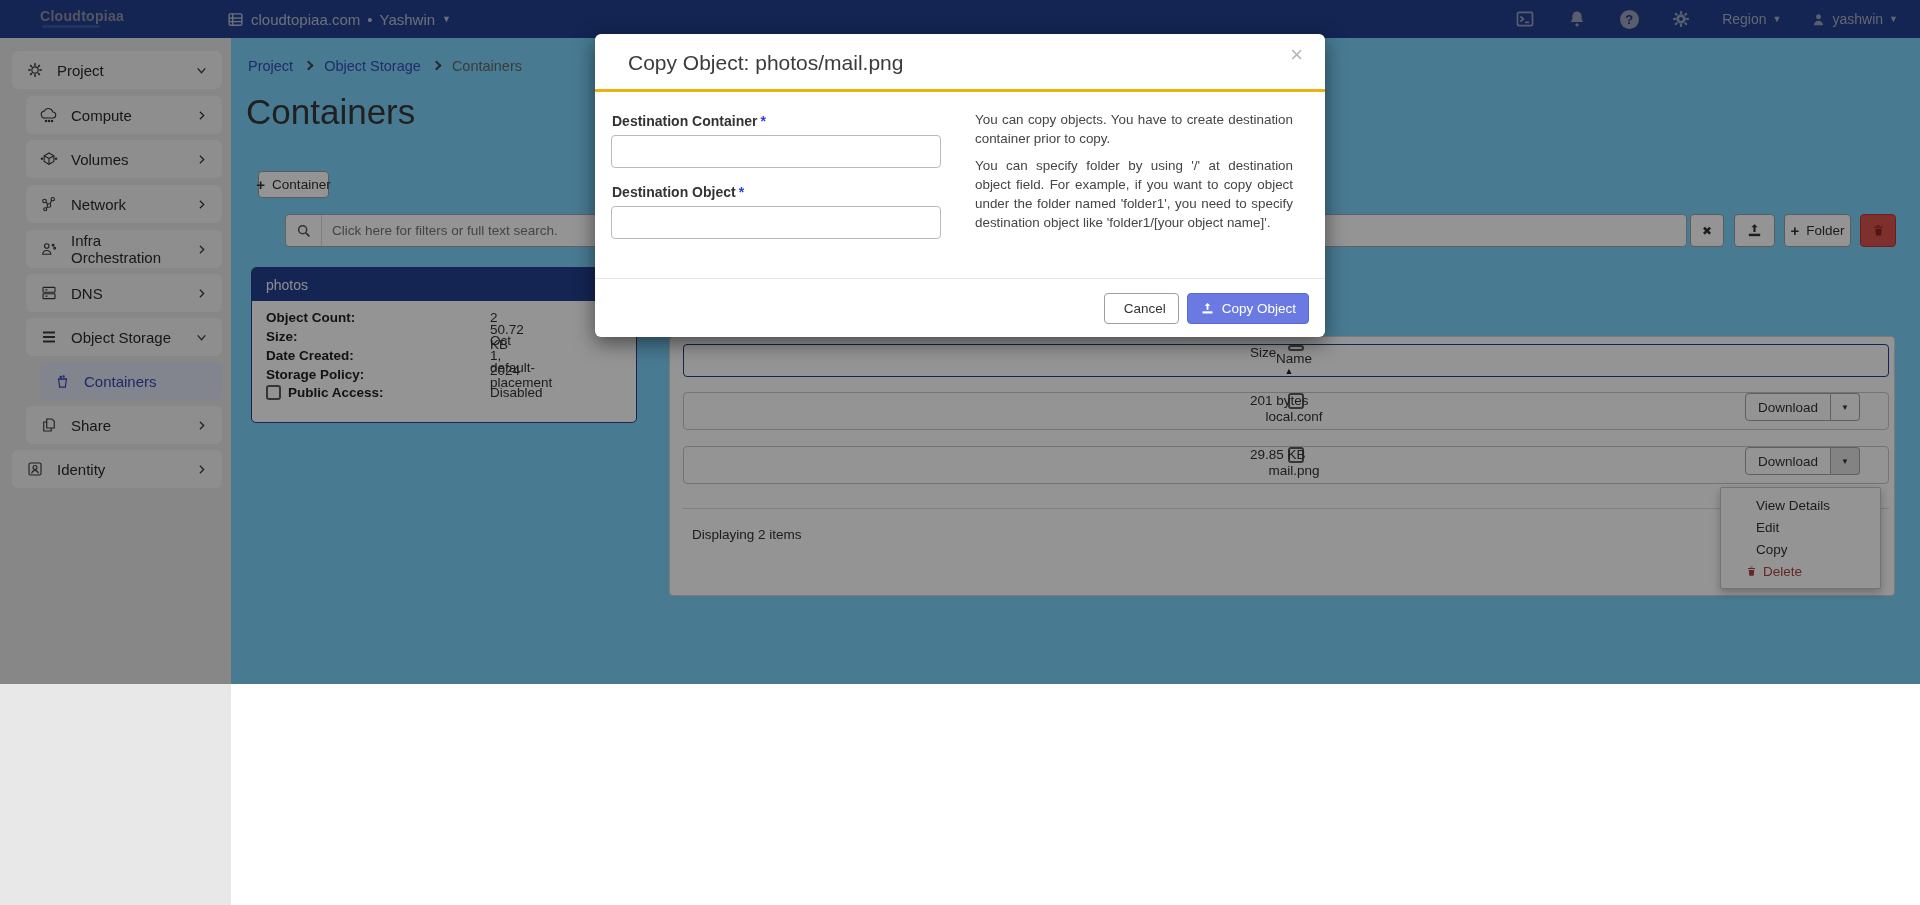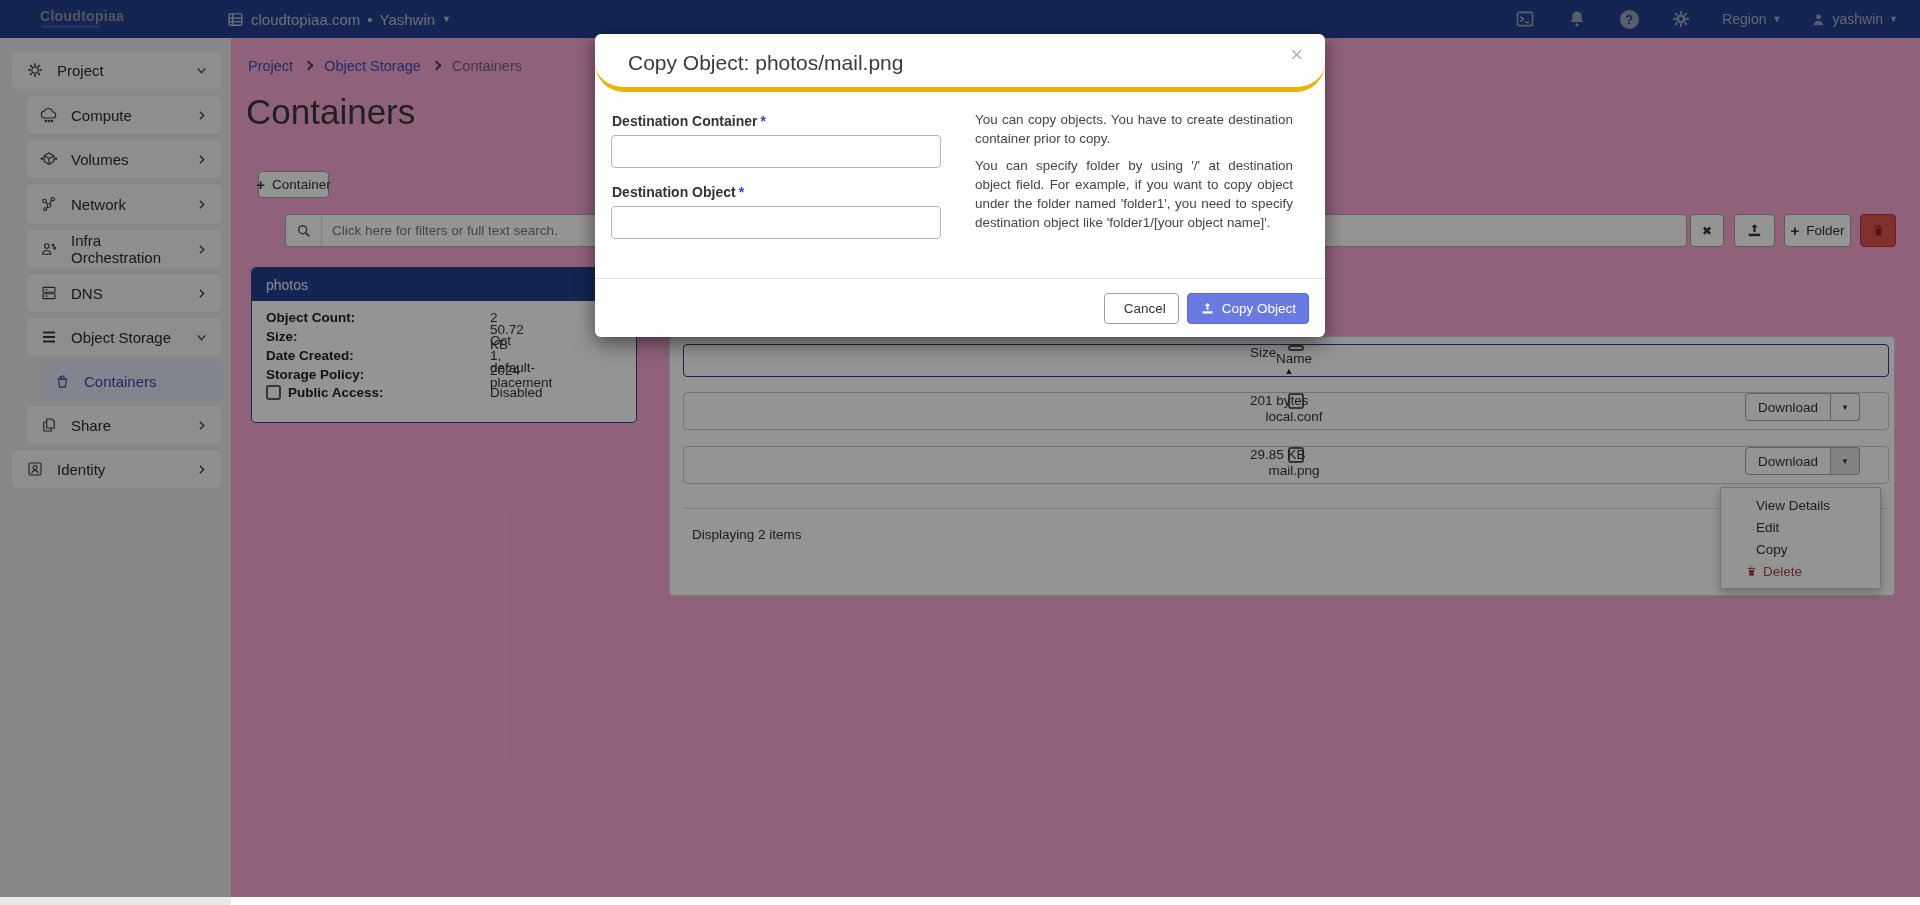--- a/index.html
+++ b/index.html
@@ -1,18 +1,18 @@
 <!DOCTYPE html>
 <html><head>
 <meta charset="utf-8">
 <style>
   * { margin:0; padding:0; box-sizing:border-box; }
   html,body { width:1920px; height:905px; overflow:hidden; background:#fff;
     font-family:"Liberation Sans", sans-serif; color:#333; }
-  #app { position:relative; width:1920px; height:897px; background:#f9a8d4; }
+  #app { position:relative; width:1920px; height:684px; background:#7dd3fc; }
 
   
   #navbar { position:absolute; top:0; left:0; width:1920px; height:38px; background:#23408f; z-index:5; }
   .logo { position:absolute; left:40px; top:8px; font-size:14px; font-weight:bold; color:#8f93a6; letter-spacing:.3px; }
   .logo-tag { position:absolute; left:42px; top:25px; width:58px; height:3px; background:#3d58a8; border-radius:2px; }
   .nav-context { position:absolute; left:227px; top:0; height:38px; display:flex; align-items:center; gap:7px; color:#b9c0d4; font-size:15px; cursor:pointer; }
   .nav-right { position:absolute; right:22px; top:0; height:38px; display:flex; align-items:center; gap:30px; color:#aab1c6; font-size:14px; }
   .nav-icon { width:22px; height:22px; display:flex; align-items:center; justify-content:center; cursor:pointer; }
   .q-circle { width:19px; height:19px; border-radius:50%; background:#9aa2bd; color:#22397f; font-weight:bold; font-size:13px; display:flex; align-items:center; justify-content:center; }
   .nav-group { display:flex; align-items:center; gap:6px; cursor:pointer; }
@@ -84,21 +84,21 @@
 
   
   #row-menu { position:absolute; left:1720px; top:487px; width:161px; height:102px; background:#fff; border:1px solid #c6c6c6; border-radius:2px; box-shadow:0 4px 10px rgba(0,0,0,.25); z-index:8; padding-top:7px; }
   .menu-item { height:22px; line-height:22px; padding-left:35px; font-size:13.5px; color:#333; cursor:pointer; position:relative; }
   .menu-item.danger { color:#a94442; padding-left:42px; }
   .menu-item.danger svg { position:absolute; left:24px; top:4px; }
 
   
   #backdrop { position:absolute; inset:0; background:rgba(0,0,0,0.42); z-index:50; }
   #modal { position:absolute; left:595px; top:34px; width:730px; height:303px; background:#fff; border-radius:6px; box-shadow:0 6px 20px rgba(0,0,0,.5); z-index:60; }
-  #modal-header { position:relative; height:58px; border-bottom:5px solid #eab308;border-radius:29px; }
+  #modal-header { position:relative; height:58px; border-bottom:3px solid #eab308; }
   #modal-title { position:absolute; left:33px; top:17px; font-size:21px; color:#3b3b3b; }
   #modal-close { position:absolute; right:22px; top:8px; font-size:22px; color:#b5b5b5; cursor:pointer; background:none; border:none; font-family:inherit; }
   .field-label { position:absolute; left:17px; font-size:14px; font-weight:bold; color:#333; }
   .req { color:#2a41d6; margin-left:3px; }
   .field-input { position:absolute; left:16px; width:330px; height:33px; border:1px solid #b9b9b9; border-radius:4px; font-size:13.5px; padding:0 9px; outline:none; font-family:inherit; }
   #modal-body { position:relative; height:186px; }
   .help { position:absolute; left:380px; width:318px; font-size:13.4px; color:#454545; line-height:19px; text-align:justify; }
   #modal-footer { position:absolute; left:0; right:0; bottom:0; height:59px; border-top:1px solid #e5e5e5; display:flex; align-items:center; justify-content:flex-end; gap:8px; padding-right:16px; }
   #btn-cancel { height:31px; padding:0 12px;align-items:center; }
   #btn-copy-object { height:31px; padding:0 12px; background:#6b79e3; border:1px solid #5a68d2; border-radius:4px; color:#fff; font-size:13.5px; display:inline-flex; align-items:center; gap:7px; cursor:pointer; font-family:inherit; }

